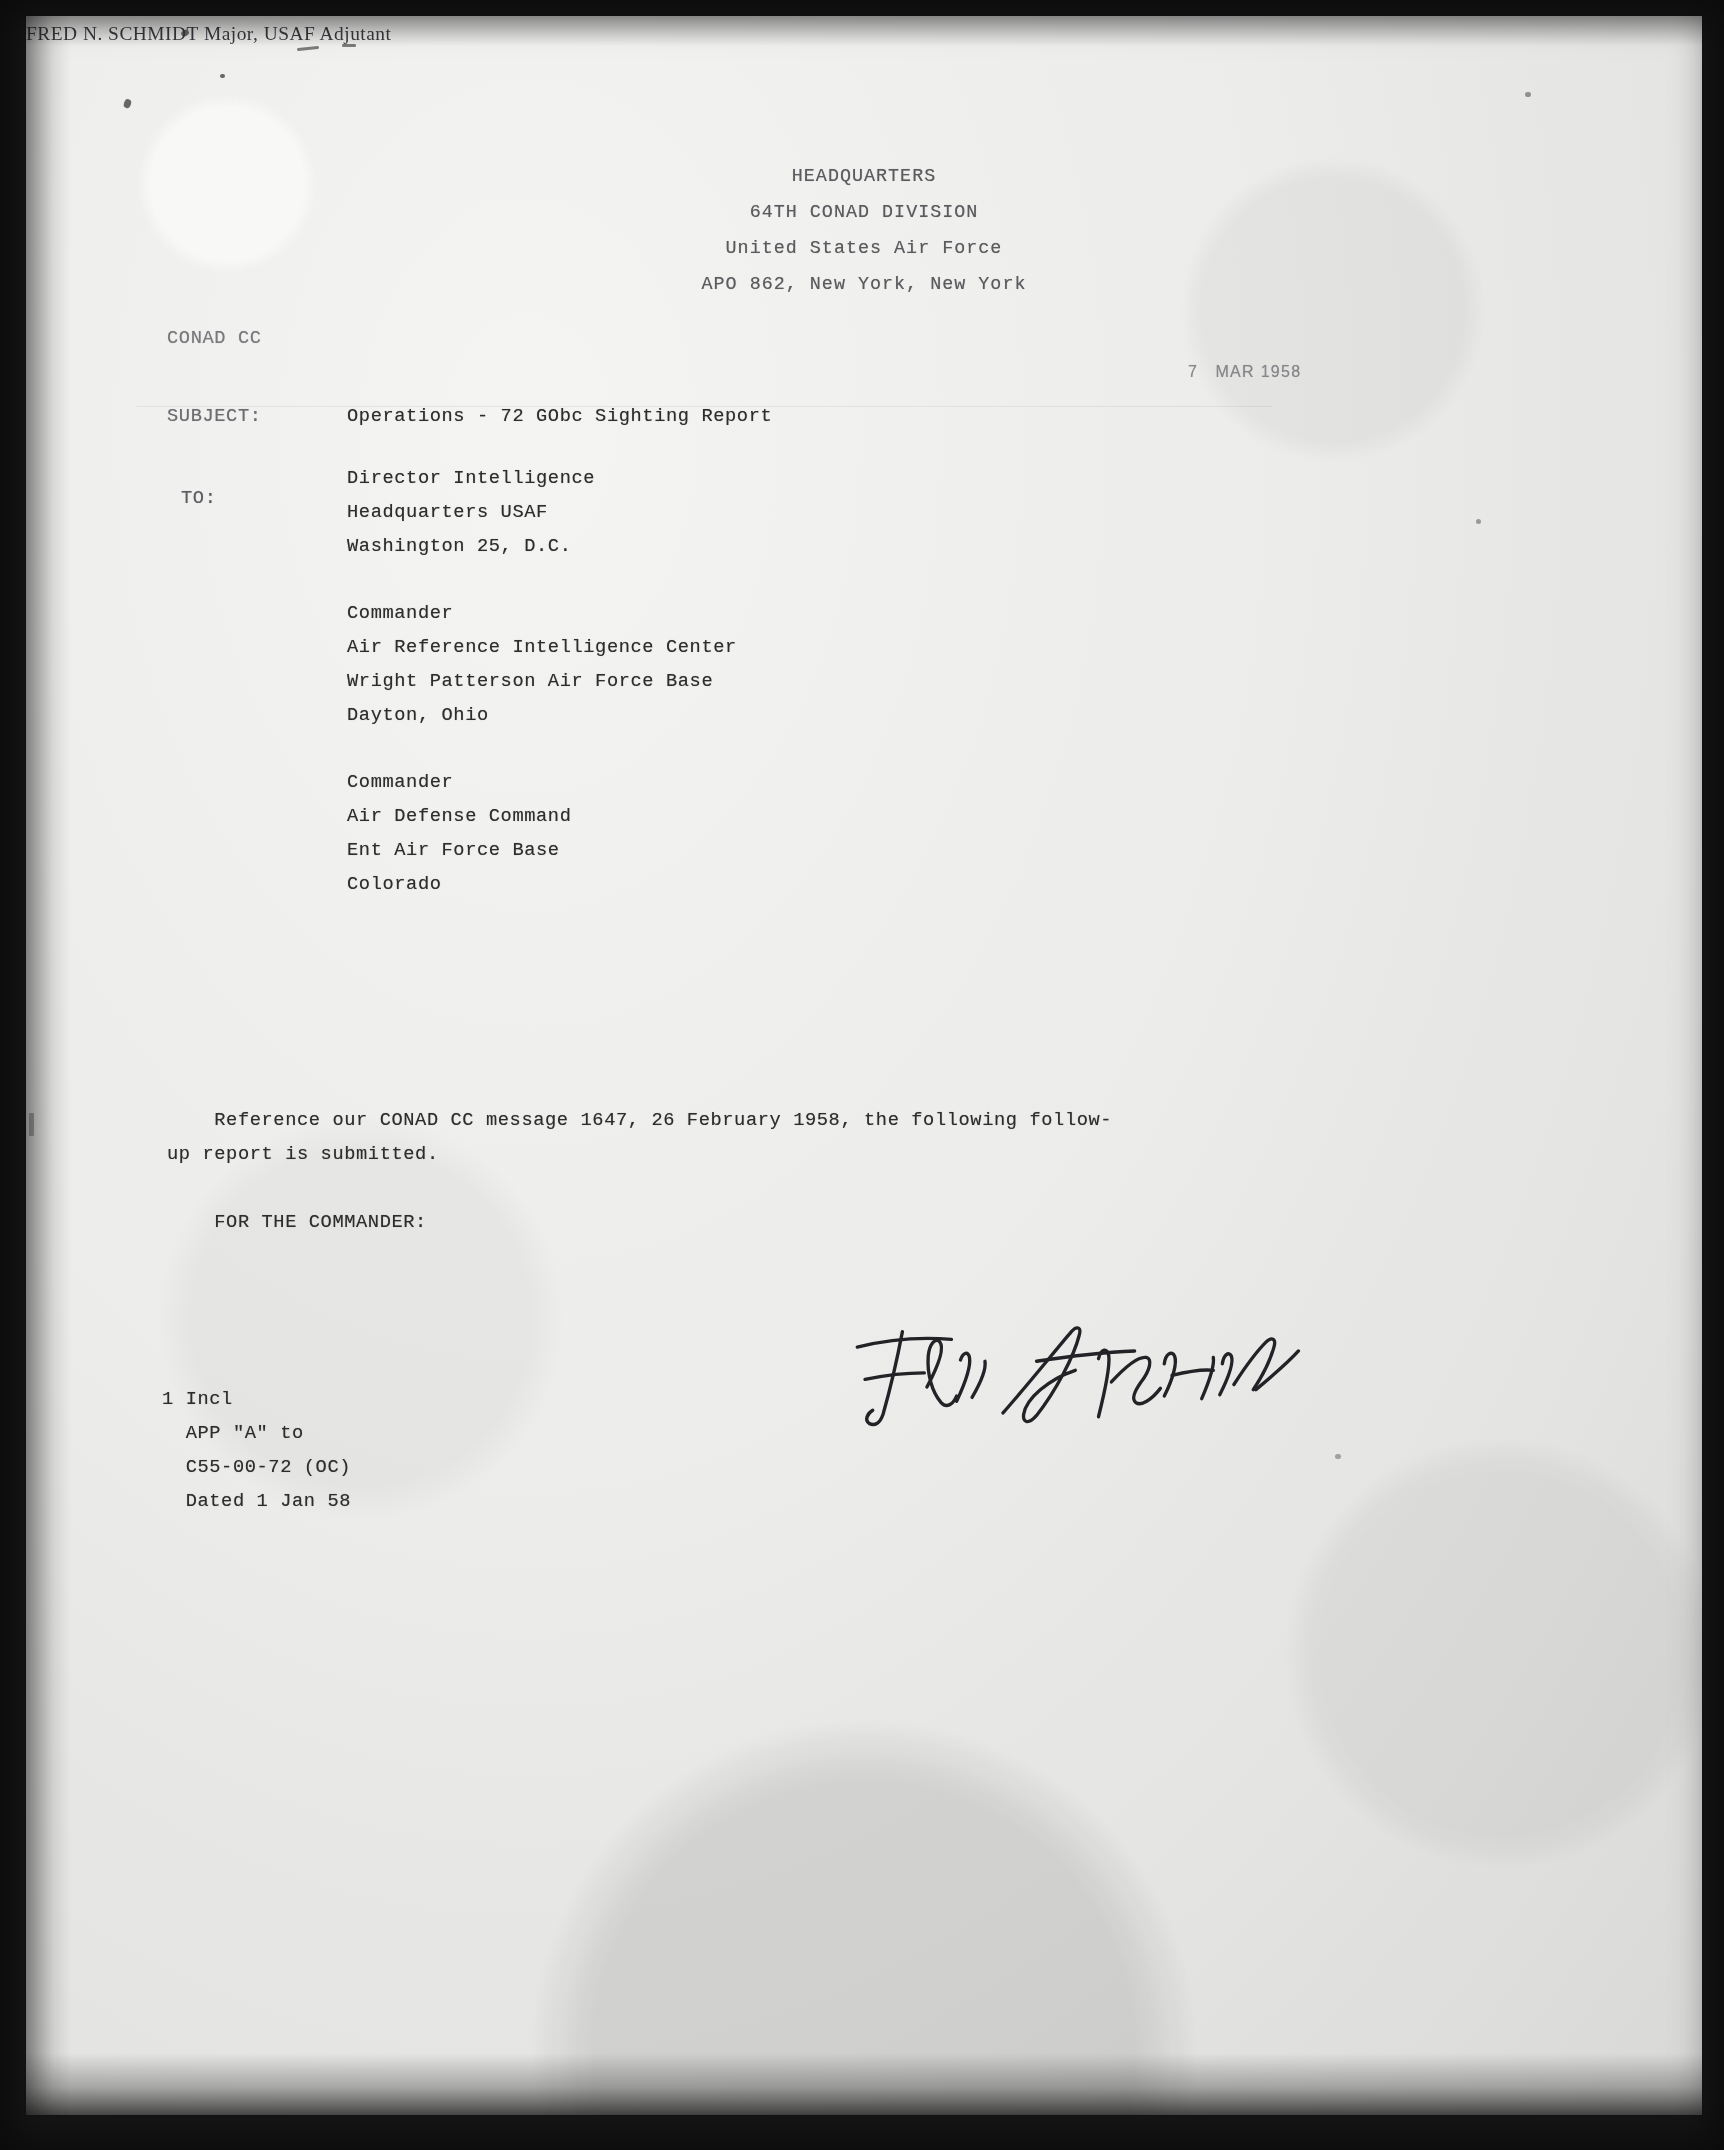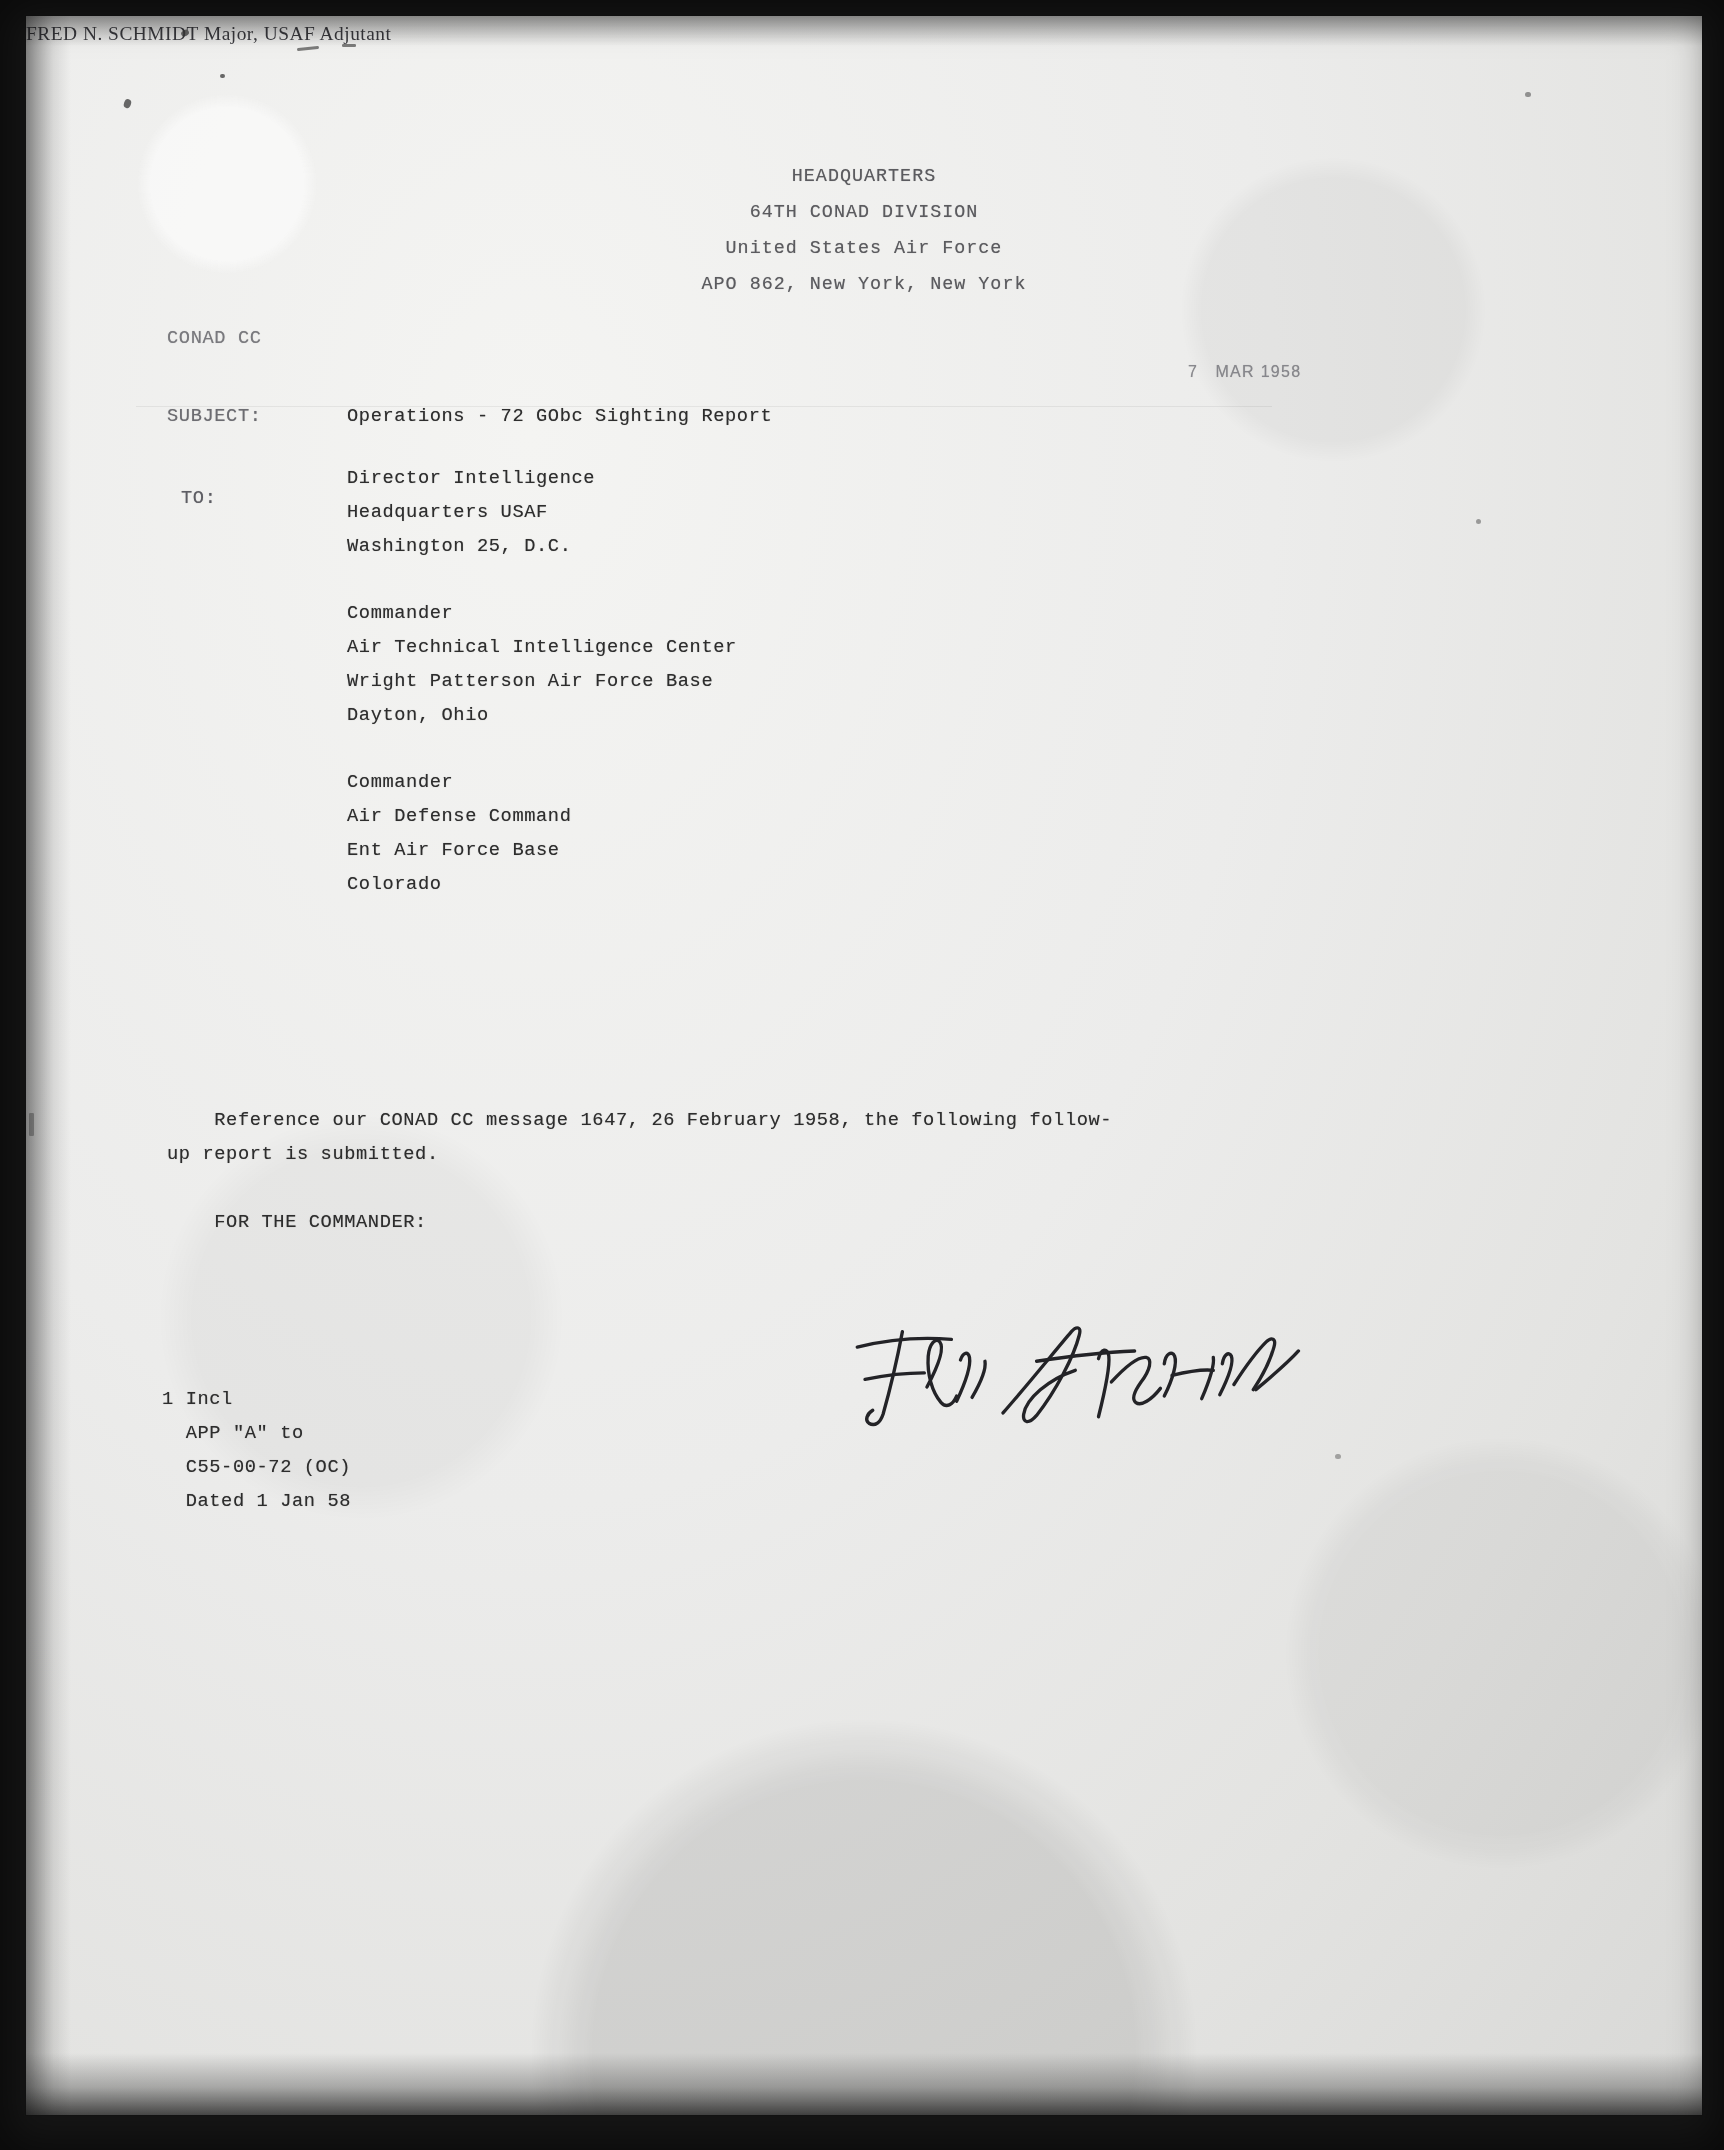--- a/index.html
+++ b/index.html
@@ -194,21 +194,21 @@
     <div class="tw faint" id="subject-label">SUBJECT:</div>
     <div class="tw" id="subject-text">Operations - 72 GObc Sighting Report</div>
 
     <div class="tw faint" id="to-label">TO:</div>
 
     <div class="tw" id="addr-1"><span>Director Intelligence</span>
 <span>Headquarters USAF</span>
 <span>Washington 25, D.C.</span></div>
 
     <div class="tw" id="addr-2"><span>Commander</span>
-<span>Air Technical Intelligence Center</span>
+<span>Air Reference Intelligence Center</span>
 <span>Wright Patterson Air Force Base</span>
 <span>Dayton, Ohio</span></div>
 
     <div class="tw" id="addr-3"><span>Commander</span>
 <span>Air Defense Command</span>
 <span>Ent Air Force Base</span>
 <span>Colorado</span></div>
 
 
     <div class="tw" id="body-1">    Reference our CONAD CC message 1647, 26 February 1958, the following follow-

